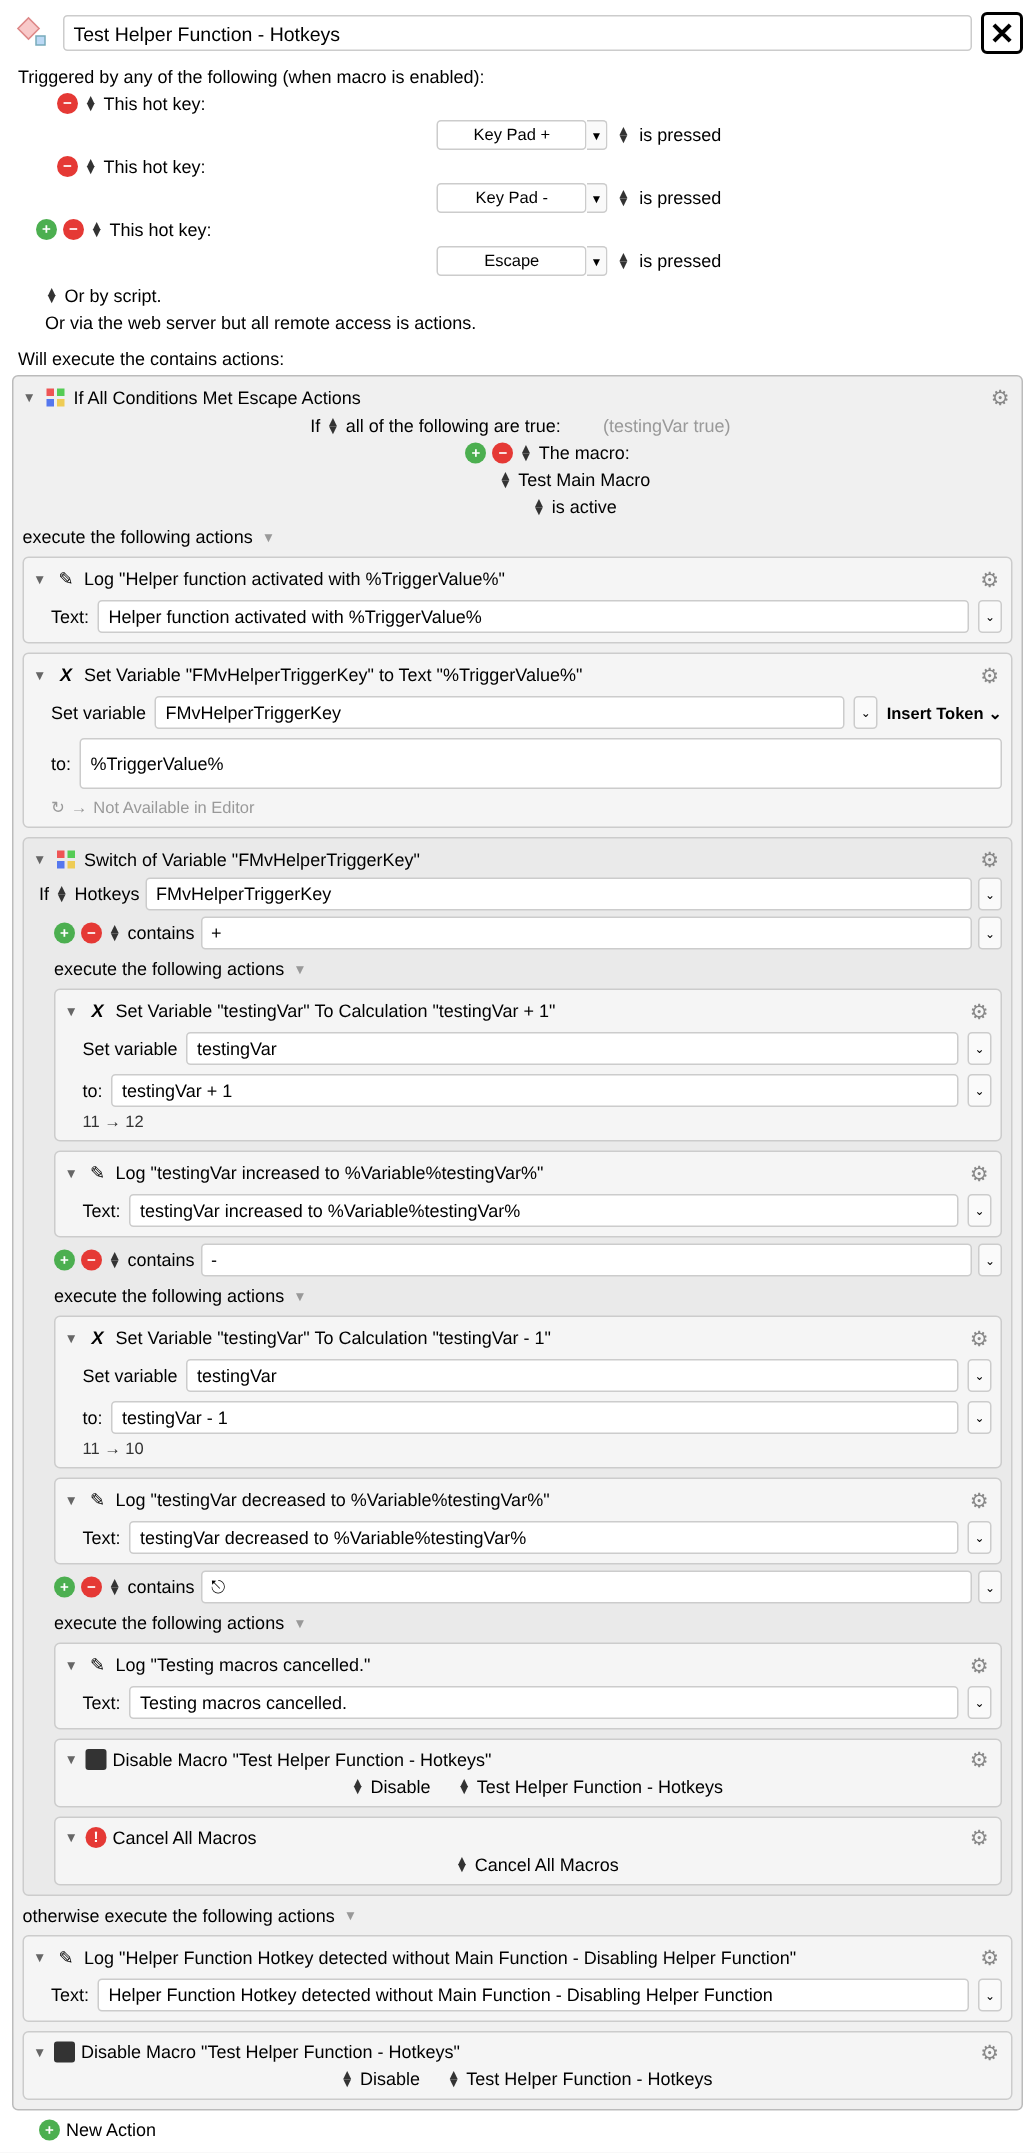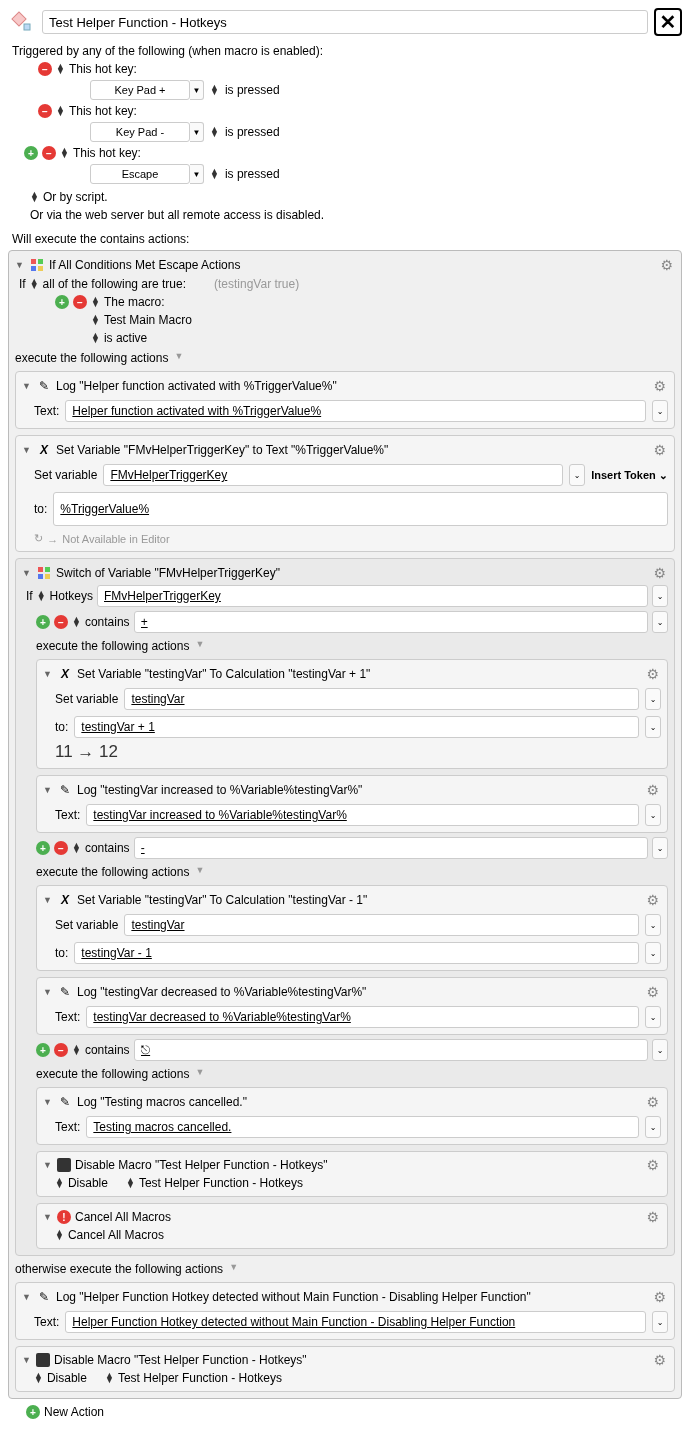--- a/index.html
+++ b/index.html
@@ -3,47 +3,47 @@
 <meta charset="utf-8">
 <style>
 * { box-sizing: border-box; margin: 0; padding: 0; }
 body { font-family: -apple-system, "Helvetica Neue", Arial, sans-serif; font-size: 12px; color: #000; background: #fff; width: 690px; padding: 8px; }
 .header-row { display: flex; align-items: center; gap: 6px; margin-bottom: 8px; }
 .app-icon { width: 28px; height: 28px; display: flex; align-items: center; justify-content: center; }
 .title-input { flex: 1; height: 24px; border: 1px solid #ccc; border-radius: 3px; padding: 0 6px; font-size: 13px; }
 .close-x { width: 28px; height: 28px; border: 2px solid #000; border-radius: 4px; display: flex; align-items: center; justify-content: center; font-size: 20px; font-weight: bold; cursor: pointer; }
 .section-label { margin: 4px 0 4px 4px; }
 .trigger-row { display: flex; align-items: center; gap: 4px; margin-left: 30px; margin-top: 4px; }
-.trigger-body { margin-left: 82px; margin-top: 4px; display: flex; align-items: center; gap: 6px; }
+.trigger-body { margin-left: 82px; margin-top: 4px; display: flex; align-items: center; gap: 6px; justify-content: center; }
 .plus-btn { width: 14px; height: 14px; border-radius: 50%; background: #4caf50; color: #fff; display: inline-flex; align-items: center; justify-content: center; font-size: 10px; font-weight: bold; cursor: pointer; }
 .minus-btn { width: 14px; height: 14px; border-radius: 50%; background: #e53935; color: #fff; display: inline-flex; align-items: center; justify-content: center; font-size: 10px; font-weight: bold; cursor: pointer; }
 .updown { font-size: 9px; color: #333; cursor: pointer; display: inline-flex; flex-direction: column; line-height: 5px; }
 .bold { font-weight: normal; }
 .key-field { width: 100px; height: 20px; border: 1px solid #ccc; border-radius: 3px; text-align: center; font-size: 11px; background: #fff; }
 .key-dd { width: 14px; height: 20px; border: 1px solid #ccc; border-left: none; border-radius: 0 3px 3px 0; background: #fafafa; font-size: 8px; display: flex; align-items: center; justify-content: center; cursor: pointer; margin-left: -6px; }
 .or-line { margin-left: 22px; margin-top: 6px; display: flex; align-items: center; gap: 4px; }
 .webserver-line { margin-left: 22px; margin-top: 4px; }
 .actions-label { margin: 10px 0 4px 4px; }
 .action-panel { border: 1px solid #bbb; border-radius: 4px; background: #f0f0f0; padding: 6px; margin-bottom: 6px; }
 .action-header { display: flex; align-items: center; gap: 4px; position: relative; }
 .action-header .gear { position: absolute; right: 2px; }
 .disclosure { font-size: 9px; color: #666; cursor: pointer; width: 10px; }
 .gear { font-size: 14px; color: #888; cursor: pointer; }
 .action-icon { width: 16px; height: 16px; display: inline-flex; align-items: center; justify-content: center; }
-.condition-row { display: flex; align-items: center; gap: 4px; margin-top: 4px; }
+.condition-row { display: flex; align-items: center; gap: 4px; margin-top: 4px; justify-content: center; }
 .gray-text { color: #999; }
-.exec-label { margin-top: 6px; display: flex; align-items: flex-start; gap: 6px; }
+.exec-label { margin-top: 6px; display: flex; align-items: center; gap: 6px; }
 .sub-panel { border: 1px solid #ccc; border-radius: 4px; background: #f5f5f5; padding: 6px; margin-top: 6px; position: relative; }
 .sub-panel-dark { background: #eaeaea; }
 .field-row { display: flex; align-items: center; gap: 6px; margin-top: 6px; margin-left: 12px; }
-.text-input { flex: 1; height: 22px; border: 1px solid #ccc; border-radius: 3px; padding: 0 6px; font-size: 12px; background: #fff; text-decoration: underline; }
+.text-input { flex: 1; height: 22px; border: 1px solid #ccc; border-radius: 3px; padding: 0 6px; font-size: 12px; background: #fff; }
 .dd-small { width: 16px; height: 22px; border: 1px solid #ccc; border-radius: 3px; background: #fafafa; font-size: 8px; display: flex; align-items: center; justify-content: center; cursor: pointer; }
 .insert-token { font-size: 11px; font-weight: bold; cursor: pointer; }
 .not-avail { color: #999; margin-left: 12px; margin-top: 6px; font-size: 11px; display: flex; align-items: center; gap: 4px;}
-.calc-note { margin-left: 12px; margin-top: 4px; font-size: 17px; color: #333; }
+.calc-note { margin-left: 12px; margin-top: 4px; font-size: 11px; color: #333; }
 .new-action { display: flex; align-items: center; gap: 4px; margin-top: 6px; margin-left: 18px; cursor: pointer; }
 .icon-sq { width: 14px; height: 14px; background: #333; border-radius: 2px; display:inline-block; }
 .icon-warn { width: 14px; height: 14px; border-radius: 50%; background: #e53935; color: #fff; font-size: 10px; display: inline-flex; align-items: center; justify-content: center; font-weight: bold;}
 svg { display: block; }
 </style>
 </head>
 <body>
 
 <div class="header-row">
   <span class="app-icon">
@@ -92,21 +92,21 @@
   <input class="key-field" value="Escape" style="">
   <span class="key-dd">▼</span>
   <span class="updown">▲<br>▼</span>
   <span class="bold">is pressed</span>
 </div>
 
 <div class="or-line">
   <span class="updown">▲<br>▼</span>
   <span class="bold">Or by script.</span>
 </div>
-<div class="webserver-line">Or via the web server but all remote access is disabled.</div>
+<div class="webserver-line">Or via the web server but all remote access is actions.</div>
 
 <div class="actions-label">Will execute the contains actions:</div>
 
 <div class="action-panel">
   <div class="action-header">
     <span class="disclosure">▼</span>
     <span class="action-icon">
       <svg width="16" height="16">
           <rect x="2" y="2" width="5" height="5" fill="#e55"></rect>
           <rect x="9" y="2" width="5" height="5" fill="#5c5"></rect>
@@ -282,20 +282,21 @@
       <div class="field-row">
         <span>Set variable</span>
         <input class="text-input" value="testingVar" style="">
         <span class="dd-small">⌄</span>
       </div>
       <div class="field-row">
         <span>to:</span>
         <input class="text-input" value="testingVar - 1" style="">
         <span class="dd-small">⌄</span>
       </div>
+      <div class="calc-note">11 → 10</div>
     </div>
 
     <div class="sub-panel" style="margin-left:14px;">
       <div class="action-header">
         <span class="disclosure">▼</span>
         <span class="action-icon">✎</span>
         <span>Log "testingVar decreased to %Variable%testingVar%"</span>
         <span class="gear">⚙</span>
       </div>
       <div class="field-row">

